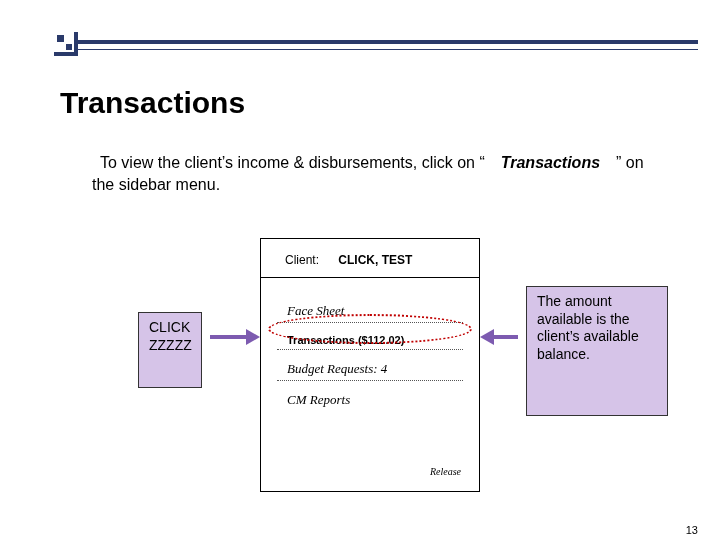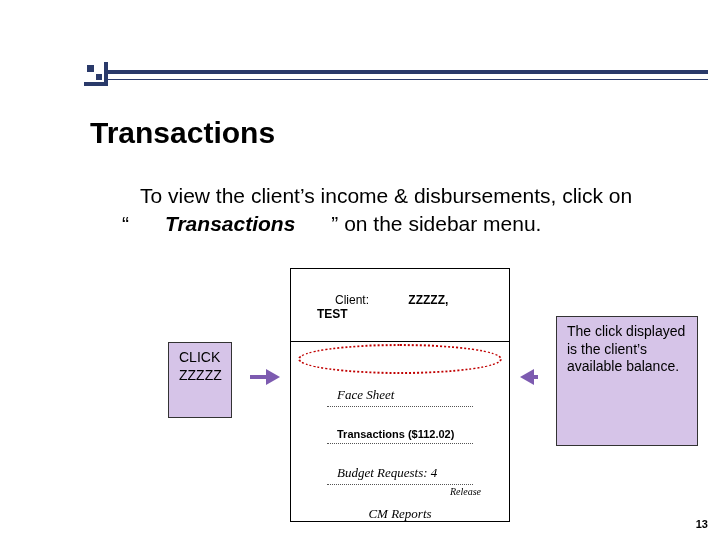--- a/index.html
+++ b/index.html
@@ -1,15 +1,15 @@
 <!DOCTYPE html>
 <html><head>
 <meta charset="utf-8">
 <style>
-  * { box-sizing: border-box; margin: 18px; padding: 0; }
+  * { box-sizing: border-box; margin: 8px; padding: 0; }
   body {
     width: 720px;
     height: 540px;
     background: #fff;
     font-family: Verdana, Geneva, sans-serif;
     position: relative;
     overflow: hidden;
   }
   .topbar {
     position: absolute;
@@ -38,21 +38,21 @@
   .title {
     position: absolute;
     top: 62px; left: 36px;
     font-size: 30px;
     font-weight: bold;
     color: #000;
   }
   .intro {
     position: absolute;
     top: 128px; left: 68px; right: 60px;
-    font-size: 21px;
+    font-size: 16px;
     line-height: 1.35;
     color: #000;
   }
   .intro .kw { font-style: italic; font-weight: bold; }
 
   .panel {
     position: absolute;
     top: 214px; left: 236px;
     width: 220px; height: 254px;
     border: 1px solid #000;
@@ -74,21 +74,21 @@
   .menu {
     list-style: none;
     padding: 6px 0 0 0;
   }
   .menu li {
     padding: 3px 10px;
     border-bottom: 1px dotted #555;
     font-style: italic;
     cursor: pointer;
   }
-  .menu li:last-child { border-bottom: none; text-align: center; }
+  .menu li:last-child { border-bottom: none; }
   .menu li.sel {
     font-style: normal;
     font-weight: bold;
     font-family: Verdana, sans-serif;
     font-size: 11px;
   }
   .release {
     position: absolute;
     bottom: 6px; right: 10px;
     font-style: italic;
@@ -139,57 +139,57 @@
   }
   .arrow.l { left: 178px; width: 66px; }
   .arrow.l .shaft { left: 0; right: 10px; }
   .arrow.l .head  { right: 0; border-left: 14px solid #7d5bb0; }
   .arrow.r { left: 448px; width: 54px; }
   .arrow.r .shaft { left: 10px; right: 0; }
   .arrow.r .head  { left: 0; border-right: 14px solid #7d5bb0; }
 
   .pagenum {
     position: absolute;
-    bottom: 28px; right: 30px;
+    bottom: 12px; right: 30px;
     font-size: 11px;
-    font-weight: bold;
+    font-weight: normal;
     font-family: Verdana, sans-serif;
   }
 </style>
 </head>
 <body>
 
 <div class="topbar"></div>
 <div class="corner-square"></div>
 
 <h1 class="title">Transactions</h1>
 
 <p class="intro">
   <span>To view the client’s income &amp; disbursements, click on “</span><span class="kw">Transactions</span><span>” on the sidebar menu.</span>
 </p>
 
 <div class="panel">
   <div class="panel-head">
     <span class="lbl">Client:</span>
-    <span class="val">ZZZZZ, TEST</span>
+    <span class="val">CLICK, TEST</span>
   </div>
   <div class="panel-div"></div>
   <ul class="menu">
     <li>Face Sheet</li>
     <li class="sel">Transactions ($112.02)</li>
     <li>Budget Requests: 4</li>
     <li>CM Reports</li>
   </ul>
   <div class="release">Release</div>
 </div>
 
 <div class="oval"></div>
 
 <div class="callout left">CLICK ZZZZZ</div>
-<div class="callout right">The click displayed is the client’s available balance.</div>
+<div class="callout right">The amount available is the client’s available balance.</div>
 
 <div class="arrow l">
   <div class="shaft"></div>
     <div class="head"></div>
 </div>
 <div class="arrow r">
   <div class="shaft"></div>
     <div class="head"></div>
 </div>
 

